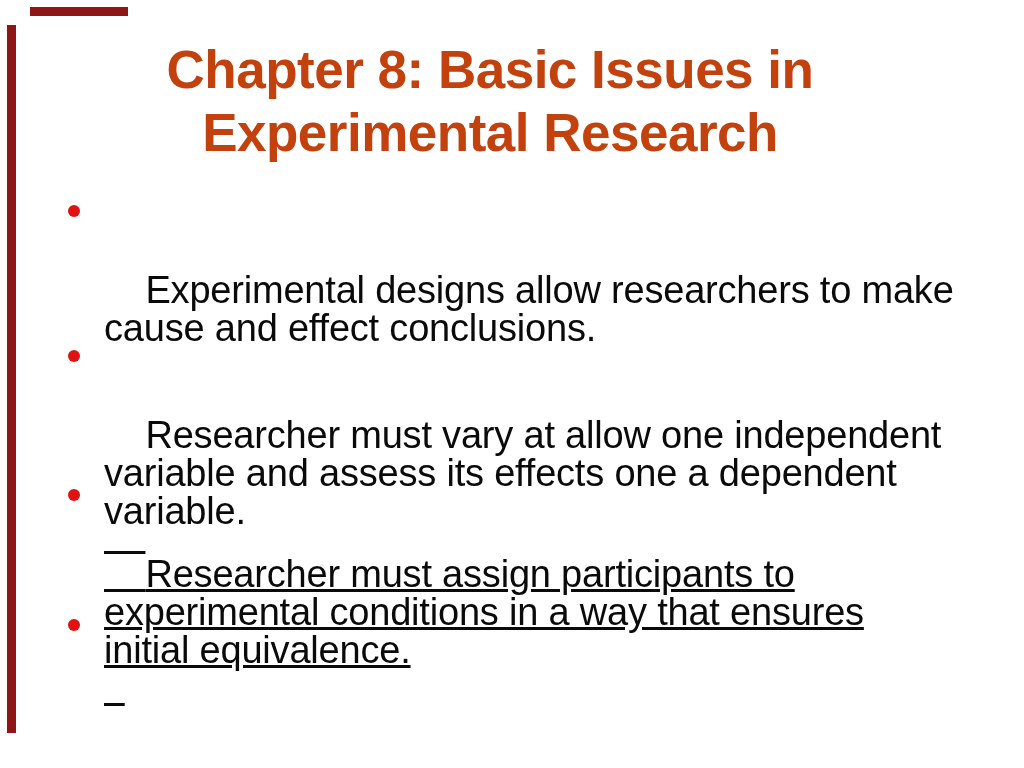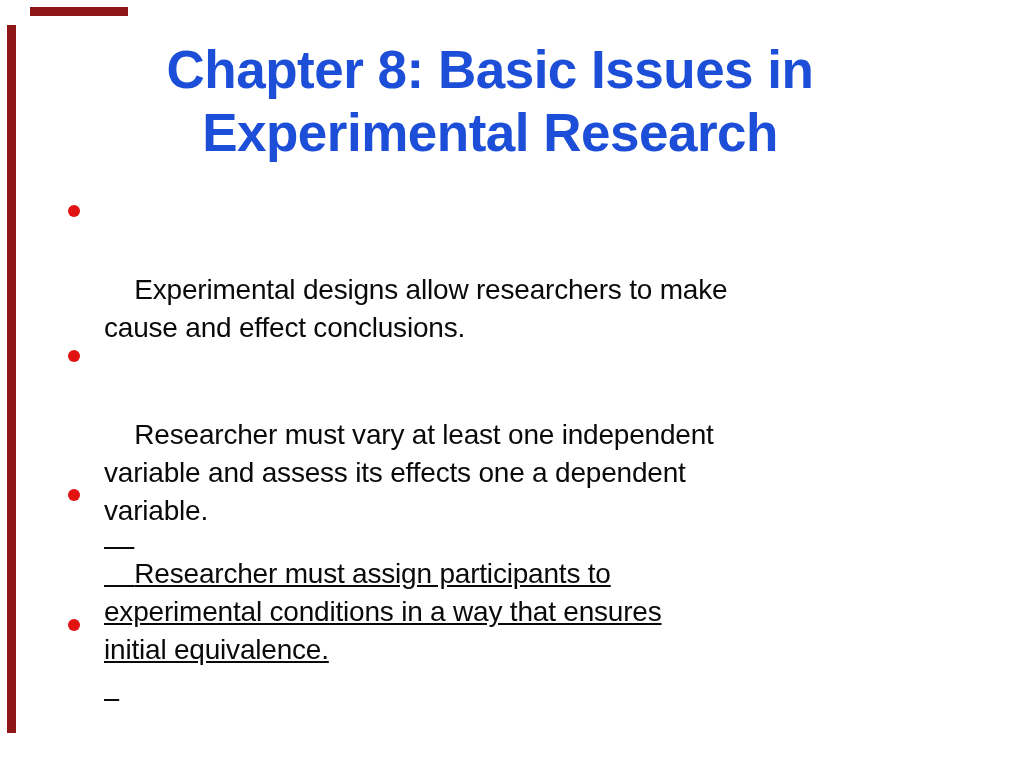--- a/index.html
+++ b/index.html
@@ -18,29 +18,29 @@
     position:absolute;left:30px;top:7px;width:98px;height:9px;
     background:#8e1616;
   }
   .accent-left{
     position:absolute;left:7px;top:25px;width:9px;height:708px;
     background:#8e1616;
   }
   .title{
     position:absolute;left:28px;top:38px;width:924px;
     text-align:center;
-    color:#1d4ed8;
+    color:#c2410c;
     font-size:53px;line-height:63px;font-weight:bold;
     white-space:pre;
     letter-spacing:-0.5px;
   }
   .para{
     position:absolute;
     color:#0a0a0a;
-    font-size:28px;line-height:38px;
+    font-size:38px;line-height:38px;
     white-space:pre;
     letter-spacing:-0.2px;
   }
   .bullet-para{
     left:64px;width:920px;
     padding-left:40px;
     box-sizing:border-box;
   }
   .dot{
     position:absolute;left:4px;top:10px;width:12px;height:12px;
@@ -70,21 +70,21 @@
 
   <div class="para bullet-para p1">
     <span class="dot"></span>
     <span>Experimental designs allow researchers to make
 cause and effect conclusions.</span>
   </div>
 
 
   <div class="para bullet-para p3">
     <span class="dot"></span>
-    <span>Researcher must vary at least one independent
+    <span>Researcher must vary at allow one independent
 variable and assess its effects one a dependent
 variable.</span>
   </div>
 
   <div class="para bullet-para p4">
     <span class="dot"></span>
     <span>Researcher must assign participants to
 experimental conditions in a way that ensures
 initial equivalence.</span>
   </div>

